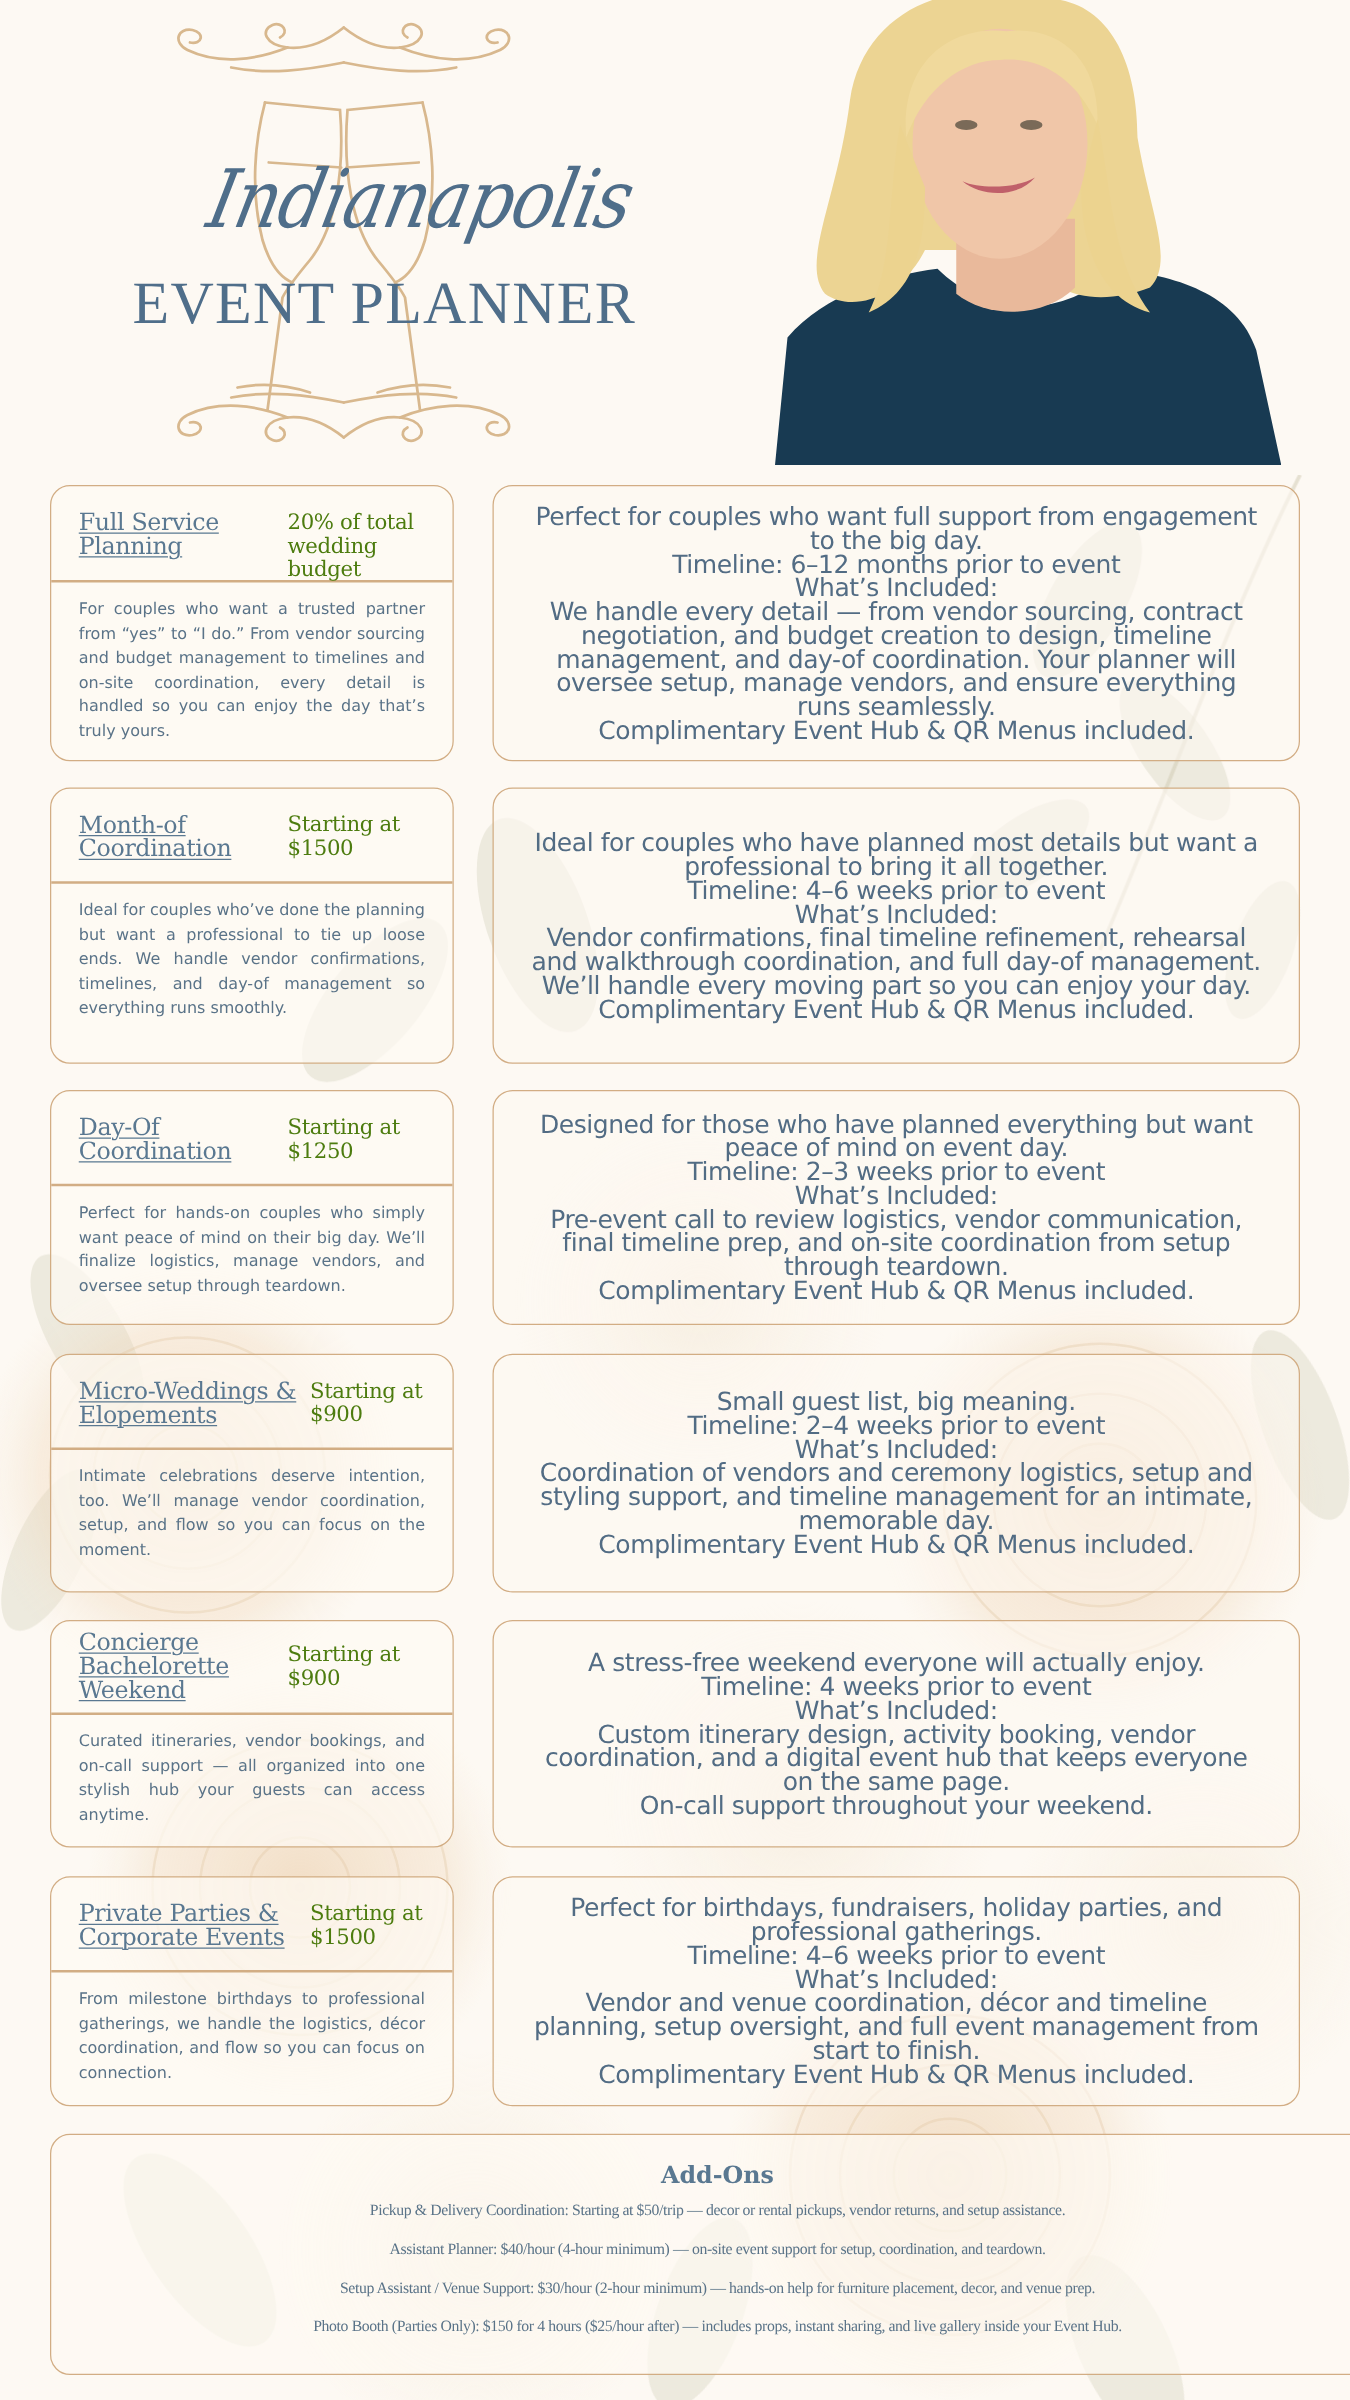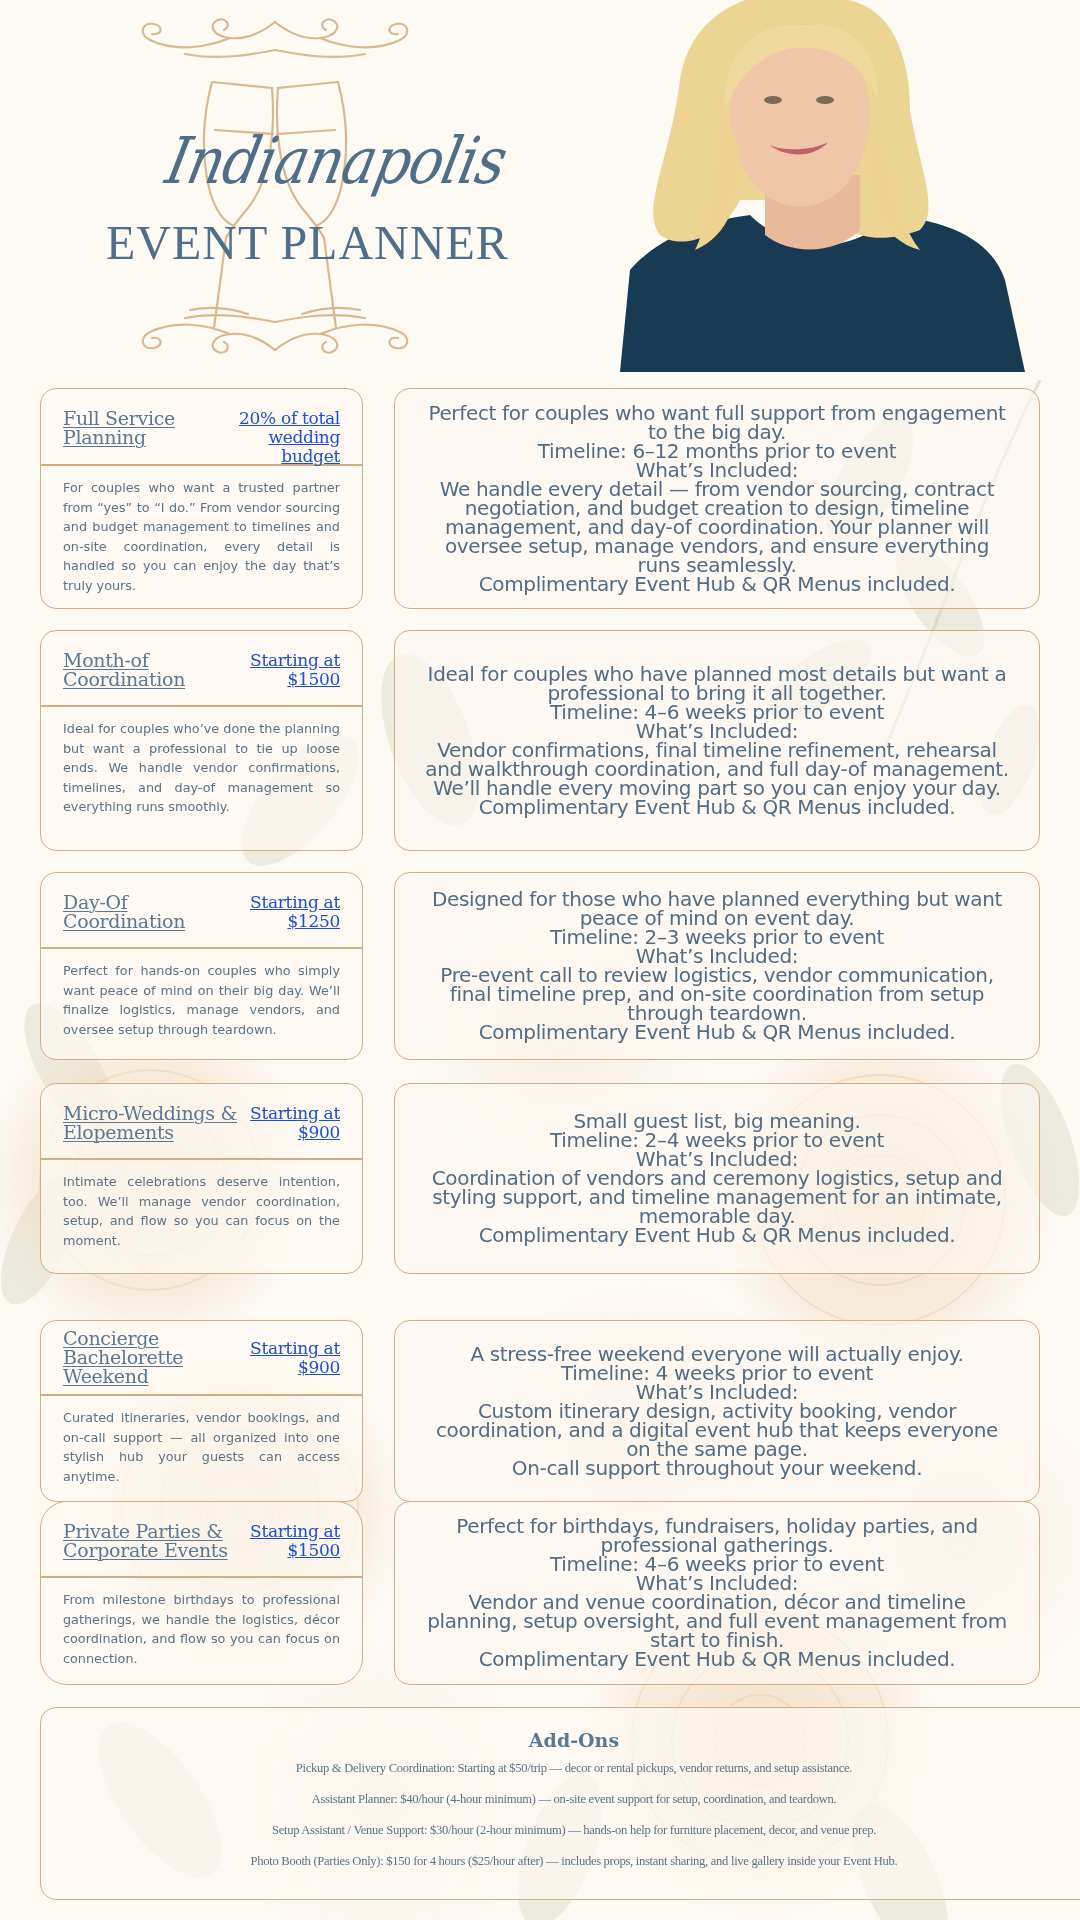--- a/index.html
+++ b/index.html
@@ -98,25 +98,24 @@
       text-decoration: underline;
       text-underline-offset: 2px;
       text-decoration-thickness: 1px;
       letter-spacing: -0.3px;
       max-width: 185px;
     }
     .card-left .price {
       font-family: "DejaVu Serif", serif;
       font-size: 17px;
       line-height: 19px;
-      color: #1d4ed8;
-      text-align: right;
+      color: #4d7c0f;
+      text-align: left;
       max-width: 110px;
       letter-spacing: -0.3px;
-      text-decoration: underline;
     }
     .card-left .desc {
       padding: 12px 22px 12px 22px;
       font-family: "DejaVu Sans", sans-serif;
       font-size: 12.8px;
       line-height: 19.5px;
       color: #5a7388;
       text-align: justify;
     }
     .card-right {
@@ -351,41 +350,41 @@
       <div class="body">
         <div>Small guest list, big meaning.</div>
         <div>Timeline: 2–4 weeks prior to event</div>
         <div>What’s Included:</div>
         <div>Coordination of vendors and ceremony logistics, setup and styling support, and timeline management for an intimate, memorable day.</div>
         <div>Complimentary Event Hub &amp; QR Menus included.</div>
       </div>
     </div>
   </section>
 
-  <section class="row" style="top:1296px; height:182px;margin-top:24px;">
+  <section class="row" style="top:1296px; height:182px;">
     <div class="card-left" style="height:182px;">
       <div class="head" style="height:75px; padding-top:8px; align-items:center;">
         <a class="title" style="max-width:150px;">Concierge Bachelorette Weekend</a>
         <div class="price">Starting at $900</div>
       </div>
       <p class="desc">Curated itineraries, vendor bookings, and on-call support — all organized into one stylish hub your guests can access anytime.</p>
     </div>
     <div class="card-right" style="height:182px;">
       <div class="body">
         <div>A stress-free weekend everyone will actually enjoy.</div>
         <div>Timeline: 4 weeks prior to event</div>
         <div>What’s Included:</div>
         <div>Custom itinerary design, activity booking, vendor coordination, and a digital event hub that keeps everyone on the same page.</div>
         <div>On-call support throughout your weekend.</div>
       </div>
     </div>
   </section>
 
   <section class="row" style="top:1501px; height:184px;">
-    <div class="card-left" style="height:184px;border-radius:27px;">
+    <div class="card-left" style="height:184px;">
       <div class="head" style="height:76px;">
         <a class="title">Private Parties &amp; Corporate Events</a>
         <div class="price">Starting at $1500</div>
       </div>
       <p class="desc">From milestone birthdays to professional gatherings, we handle the logistics, décor coordination, and flow so you can focus on connection.</p>
     </div>
     <div class="card-right" style="height:184px;align-items:center;">
       <div class="body">
         <div>Perfect for birthdays, fundraisers, holiday parties, and professional gatherings.</div>
         <div>Timeline: 4–6 weeks prior to event</div>

